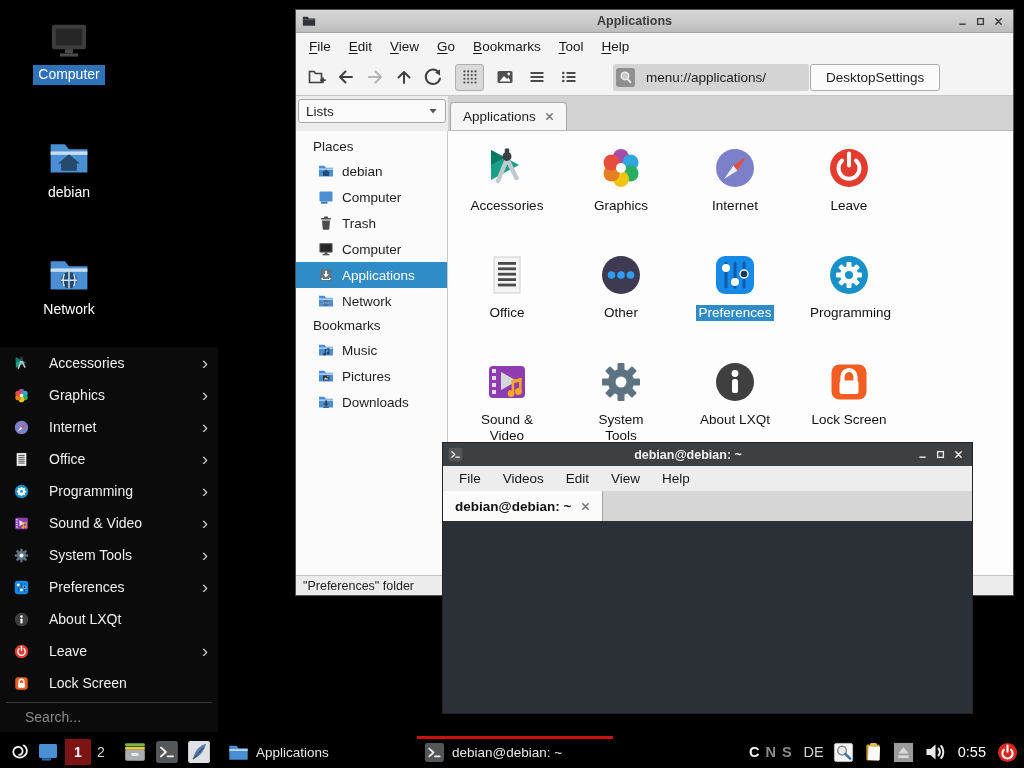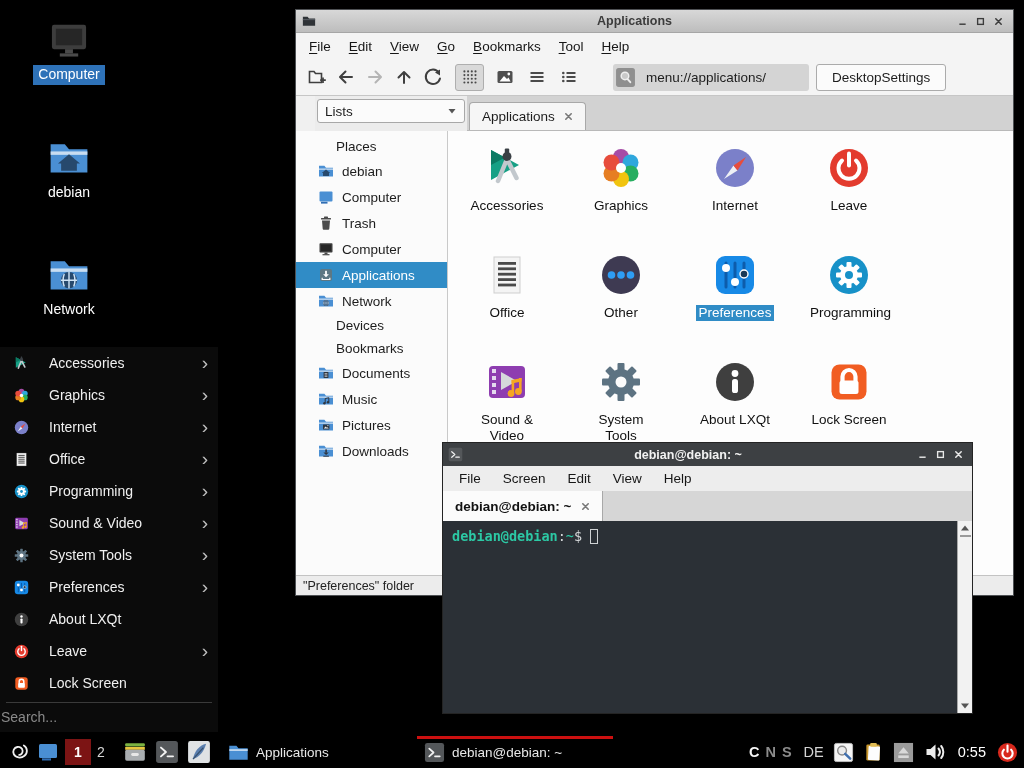--- a/index.html
+++ b/index.html
@@ -16,21 +16,21 @@
   .di-label{margin-top:4px;font-size:14px;color:#fff;padding:1px 5px;line-height:1.25;}
   .di-label.sel{background:#2e72b8;}
 
   
   #startmenu{position:absolute;left:0;top:347px;width:218px;background:#0b0b0b;z-index:40;padding-bottom:2px;}
   .sm-item{height:32px;display:flex;align-items:center;padding:0 10px 0 13px;color:#f0f0f0;font-size:14px;}
   .sm-icon{width:17px;height:17px;margin-right:19px;}
   .sm-label{flex:1;}
   .sm-arrow{color:#c0c0c0;font-size:19px;line-height:1;margin-top:-2px;}
   .sm-sep{border-top:1px solid #3a3a3a;margin:3px 6px 0 6px;}
-  .sm-search{height:27px;display:flex;align-items:center;padding-left:1px;color:#8a8a8a;font-size:14px;}
+  .sm-search{height:27px;display:flex;align-items:center;padding-left:25px;color:#8a8a8a;font-size:14px;}
 
   
   .winbtn{width:18px;height:14px;display:flex;align-items:center;justify-content:center;}
   .winbtn .ic{width:9px;height:9px;}
 
   
   #fm{position:absolute;left:296px;top:10px;width:717px;height:585px;z-index:10;
       display:flex;flex-direction:column;background:#f0f0f0;box-shadow:0 0 0 1px #4e5154;}
   .fm-titlebar{height:23px;background:linear-gradient(#d8d8d8,#bdbdbd);display:flex;align-items:center;
       padding:0 6px;border-bottom:1px solid #a6a6a6;}
@@ -40,36 +40,36 @@
       font-size:13.5px;color:#161616;}
   .fm-menubar .mi{padding:4px 9px;}
   .fm-toolbar{height:37px;background:#f4f4f4;border-bottom:1px solid #c6c6c6;display:flex;align-items:center;padding:0 6px;}
   .tbtn{width:29px;height:27px;display:flex;align-items:center;justify-content:center;border-radius:3px;}
   .tbtn .ic{width:20px;height:20px;}
   .tbtn.pressed{background:#d9d9d9;border:1px solid #aeaeae;}
   .pathbar{display:flex;align-items:center;background:#d4d4d4;border-radius:3px;height:27px;
       margin-left:30px;padding:2px;width:196px;}
   .pathbar .ic{width:21px;height:21px;}
   .pathtext{font-size:13.5px;color:#1d1d1d;padding:0 10px;}
-  .dsbtn{margin-left:7px;height:27px;background:#fbfbfb;border:1px solid #ababab;border-radius:3px;
+  .dsbtn{margin-left:1px;height:27px;background:#fbfbfb;border:1px solid #ababab;border-radius:3px;
       display:flex;align-items:center;padding:0 15px;font-size:13.5px;color:#1d1d1d;}
-  .fm-subbar{height:35px;display:flex;margin-left:19px;}
+  .fm-subbar{height:35px;display:flex;}
   .fm-subbar-left{width:152px;background:#ececec;padding:3px 2px 3px 2px;}
   .combo{height:24px;background:#fbfbfb;border:1px solid #a8a8a8;border-radius:3px;display:flex;
       align-items:center;padding:0 7px;font-size:13.5px;color:#1d1d1d;}
   .combo .lbl{flex:1;}
   .combo .ic{width:10px;height:10px;}
   .fm-subbar-right{flex:1;background:#d2d2d2;display:flex;align-items:flex-end;border-bottom:1px solid #b9b9b9;}
   .fm-tab{margin-left:2px;background:#f6f6f6;border:1px solid #a8a8a8;border-bottom:none;
       border-radius:4px 4px 0 0;height:28px;display:flex;align-items:center;padding:0 12px;
       font-size:13.5px;color:#1d1d1d;}
   .fm-tab .ic{width:9px;height:9px;margin-left:9px;}
   .fm-body{flex:1;display:flex;background:#fdfdfd;overflow:hidden;}
   .fm-side{width:152px;border-right:1px solid #c9c9c9;background:#fbfbfb;padding-top:4px;font-size:13.5px;color:#1d1d1d;}
-  .s-header{height:23px;display:flex;align-items:center;padding-left:17px;margin-left:23px;}
+  .s-header{height:23px;display:flex;align-items:center;padding-left:17px;}
   .s-row{height:26px;display:flex;align-items:center;padding-left:22px;}
   .s-row .ic{width:16px;height:16px;margin-right:8px;}
   .s-row.sel{background:#308cc6;color:#fff;}
   .fm-view{flex:1;display:flex;flex-wrap:wrap;align-content:flex-start;padding:10px 0 0 2px;}
   .g-cell{width:114px;height:107px;display:flex;flex-direction:column;align-items:center;}
   .g-icon{width:48px;height:48px;margin-top:3px;}
   .g-label{margin-top:6px;font-size:13.5px;color:#111;text-align:center;line-height:1.2;max-width:84px;padding:0 3px;}
   .g-label.sel{background:#308cc6;color:#fff;}
   .fm-status{height:20px;background:#ececec;border-top:1px solid #c3c3c3;display:flex;align-items:center;
       padding-left:7px;font-size:12.5px;color:#222;}
@@ -553,33 +553,21 @@
           <span class="ic">
               <svg viewBox="0 0 16 16">
                 <path d="M1 2.8 h5.4 l1.6 1.9 h7 v8.8 h-14 z" fill="#4a8fd3"></path>
                 <rect x="1" y="5.5" width="14" height="1.3" fill="#c9ddf1"></rect>
                 <circle cx="8" cy="10" r="3.1" fill="#27496d"></circle>
                 <path d="M4.9 10 h6.2 M8 6.9 v6.2 M6.2 7.6 a6.5 6.5 0 0 0 0 4.8 M9.8 7.6 a6.5 6.5 0 0 1 0 4.8" stroke="#cfe3f5" stroke-width="0.55" fill="none"></path>
               </svg>
             </span>
           <span>Network</span>
         </div>
-        <div class="s-header">Devices</div>
         <div class="s-header">Bookmarks</div>
-        <div class="s-row">
-          <span class="ic">
-              <svg viewBox="0 0 16 16">
-                <path d="M1 2.8 h5.4 l1.6 1.9 h7 v8.8 h-14 z" fill="#4a8fd3"></path>
-                <rect x="1" y="5.5" width="14" height="1.3" fill="#c9ddf1"></rect>
-                <rect x="5.6" y="7" width="4.8" height="6" rx="0.5" fill="#2f3640"></rect>
-                <path d="M6.6 8.6 h2.8 M6.6 10 h2.8 M6.6 11.4 h2.8" stroke="#dfe4ea" stroke-width="0.7"></path>
-              </svg>
-            </span>
-          <span>Documents</span>
-        </div>
         <div class="s-row">
           <span class="ic">
               <svg viewBox="0 0 16 16">
                 <path d="M1 2.8 h5.4 l1.6 1.9 h7 v8.8 h-14 z" fill="#4a8fd3"></path>
                 <rect x="1" y="5.5" width="14" height="1.3" fill="#c9ddf1"></rect>
                 <path d="M7.2 12.1 V7.6 l3.6 -0.9 v4.5" stroke="#2f3640" stroke-width="1" fill="none"></path>
                 <circle cx="6.4" cy="12.2" r="1.2" fill="#2f3640"></circle>
                 <circle cx="10" cy="11.3" r="1.2" fill="#2f3640"></circle>
               </svg>
             </span>
@@ -812,48 +800,31 @@
       <span class="winbtn">
           <span class="ic">
             <svg viewBox="0 0 10 10">
               <path d="M2 2 L8 8 M8 2 L2 8" stroke="#e8e8e8" stroke-width="1.7" stroke-linecap="round"></path>
             </svg>
           </span>
         </span>
     </div>
     <div class="t-menubar">
       <span class="mi">File</span>
-      <span class="mi">Screen</span>
+      <span class="mi">Videos</span>
       <span class="mi">Edit</span>
       <span class="mi">View</span>
       <span class="mi">Help</span>
     </div>
     <div class="t-tabbar">
       <div class="t-tab">
         <span>debian@debian: ~</span>
         <span class="ic">
             <svg viewBox="0 0 10 10">
               <path d="M2 2 L8 8 M8 2 L2 8" stroke="#787878" stroke-width="1.8" stroke-linecap="round"></path>
-            </svg>
-          </span>
-      </div>
-    </div>
-    <div class="t-content">
-      <div class="t-text"><span class="p-user">debian@debian</span><span class="p-dim">:</span><span class="p-path">~</span><span class="p-dim">$</span><span class="cursor"></span></div>
-      <div class="t-scroll">
-        <span class="ic">
-            <svg viewBox="0 0 10 10">
-              <polygon points="5,2.5 9,7.5 1,7.5" fill="#555"></polygon>
-            </svg>
-          </span>
-        <span class="t-thumbline"></span>
-        <span class="spacer"></span>
-        <span class="ic">
-            <svg viewBox="0 0 10 10">
-              <polygon points="1,2.5 9,2.5 5,7.5" fill="#555"></polygon>
             </svg>
           </span>
       </div>
     </div>
   </div>
 
   <div id="taskbar">
     <span class="tk-btn">
         <span class="ic">
           <svg viewBox="0 0 24 24">

